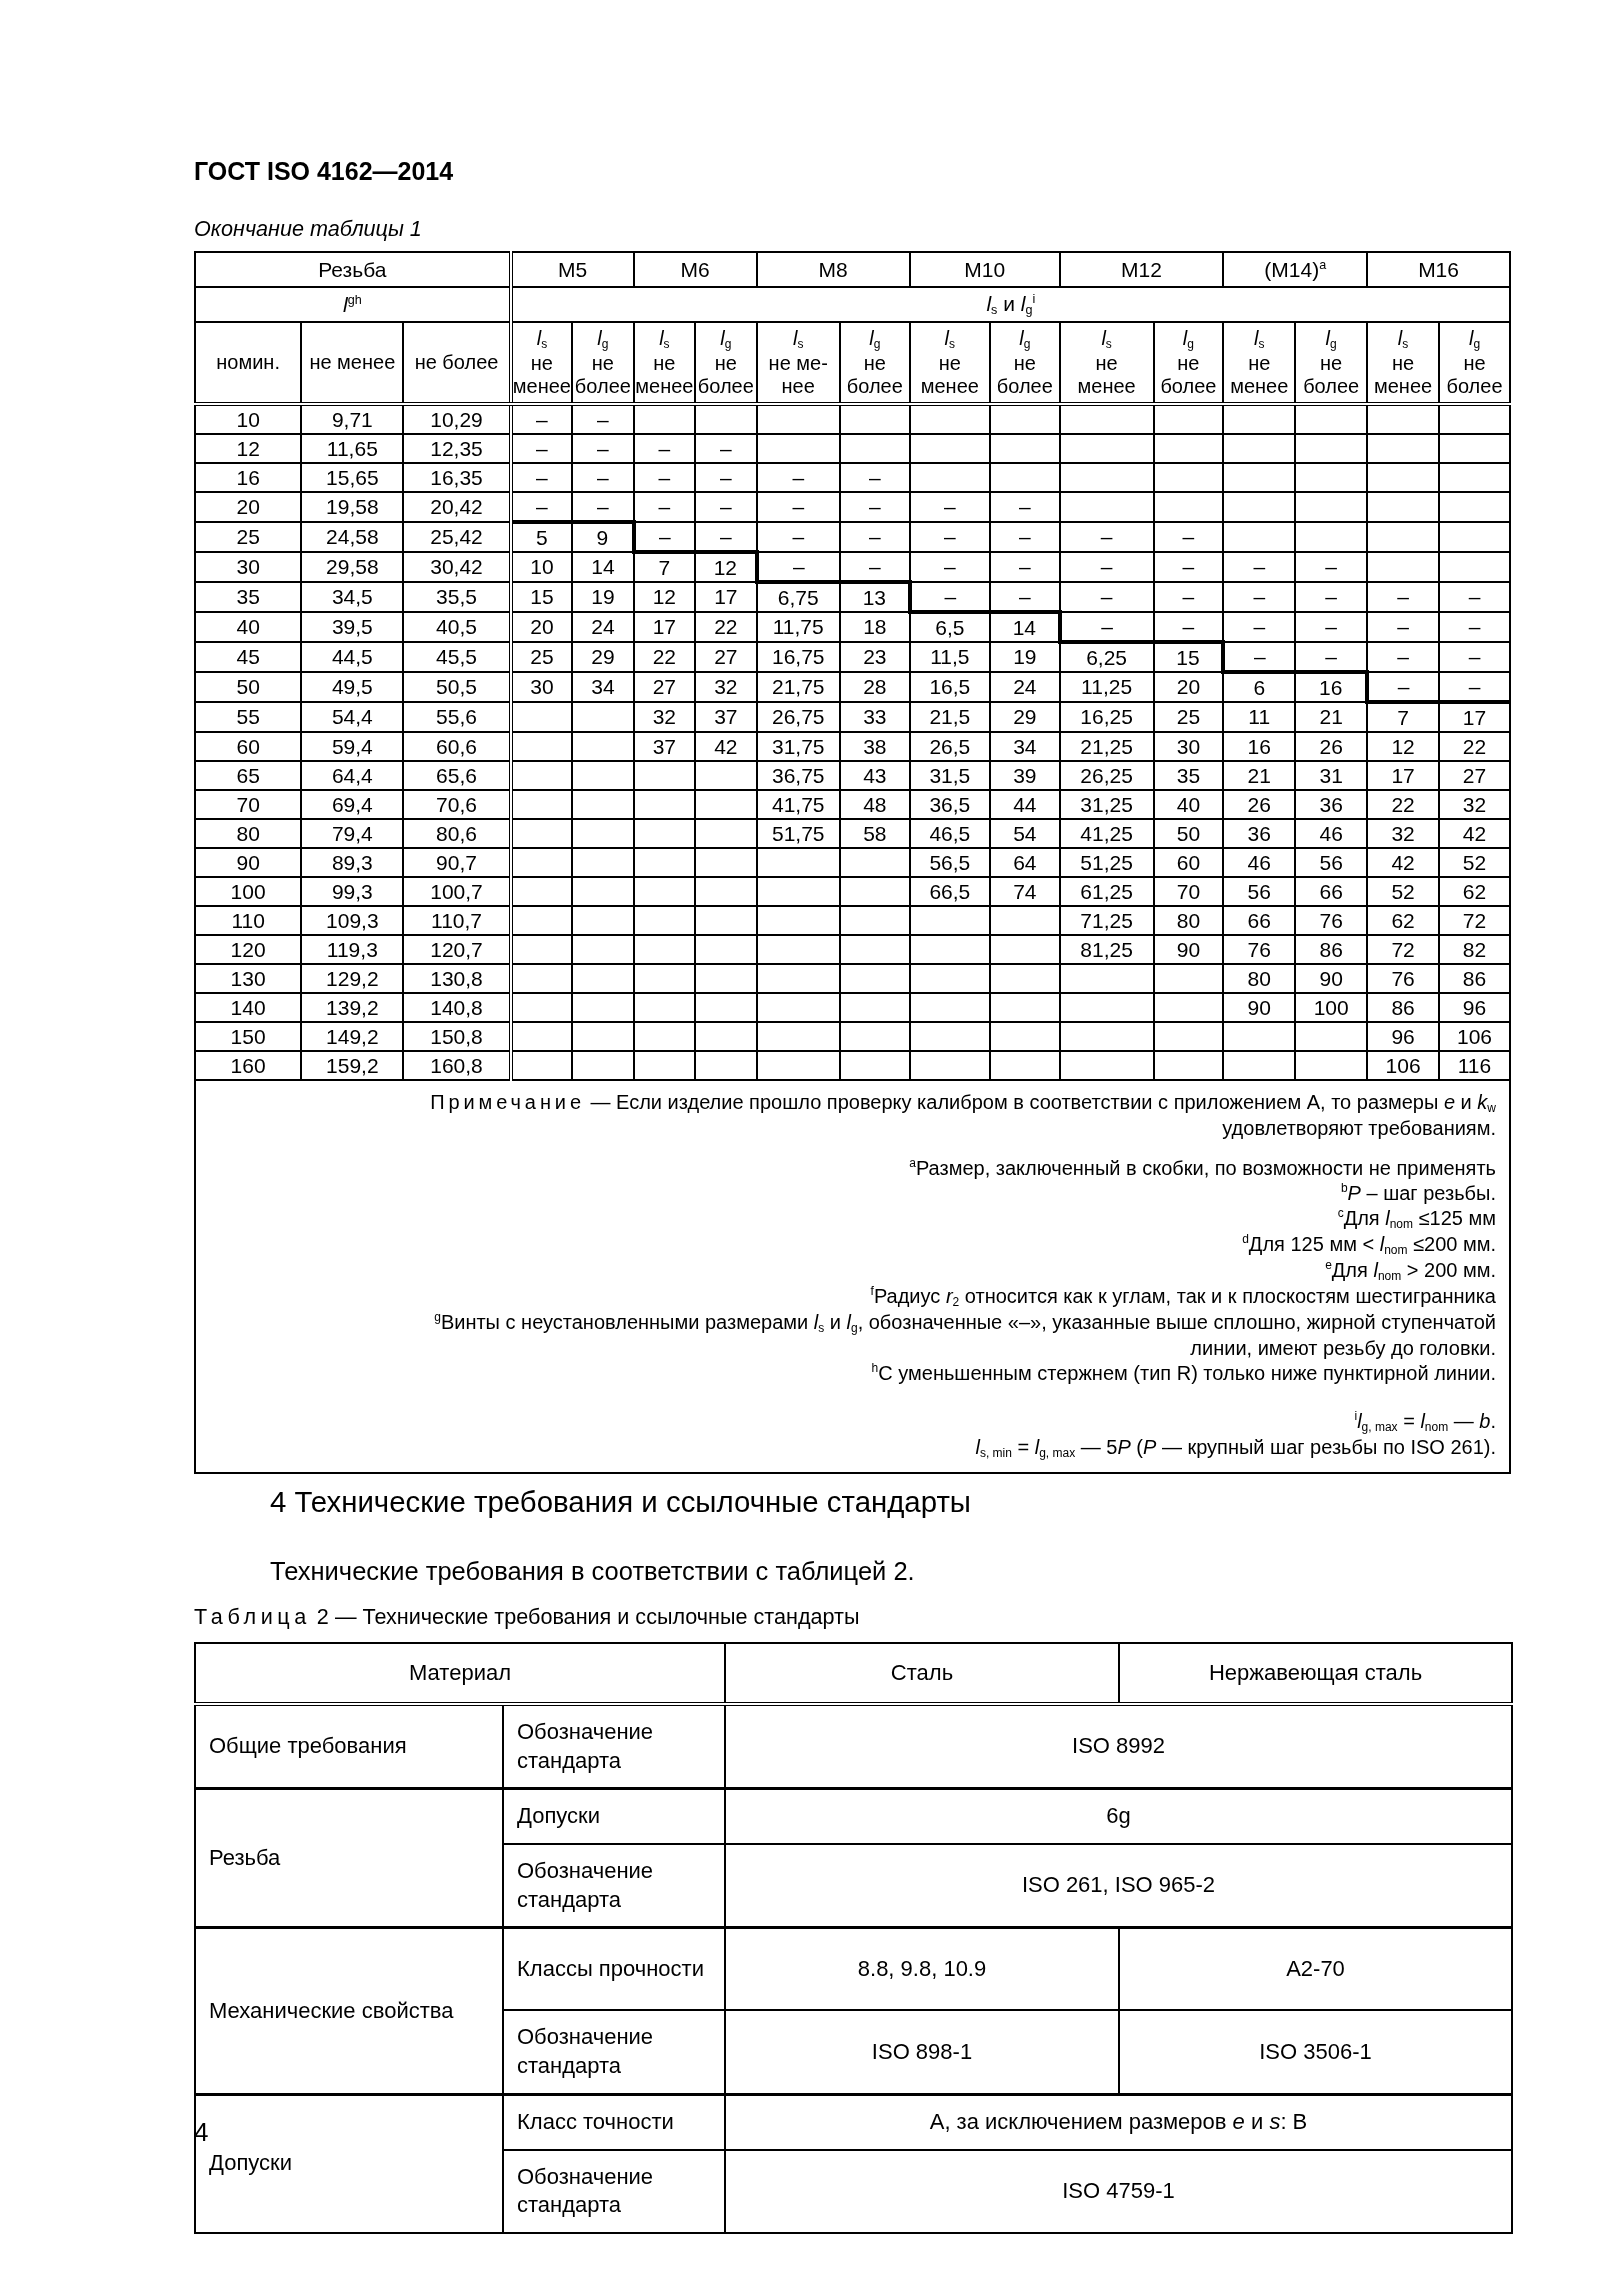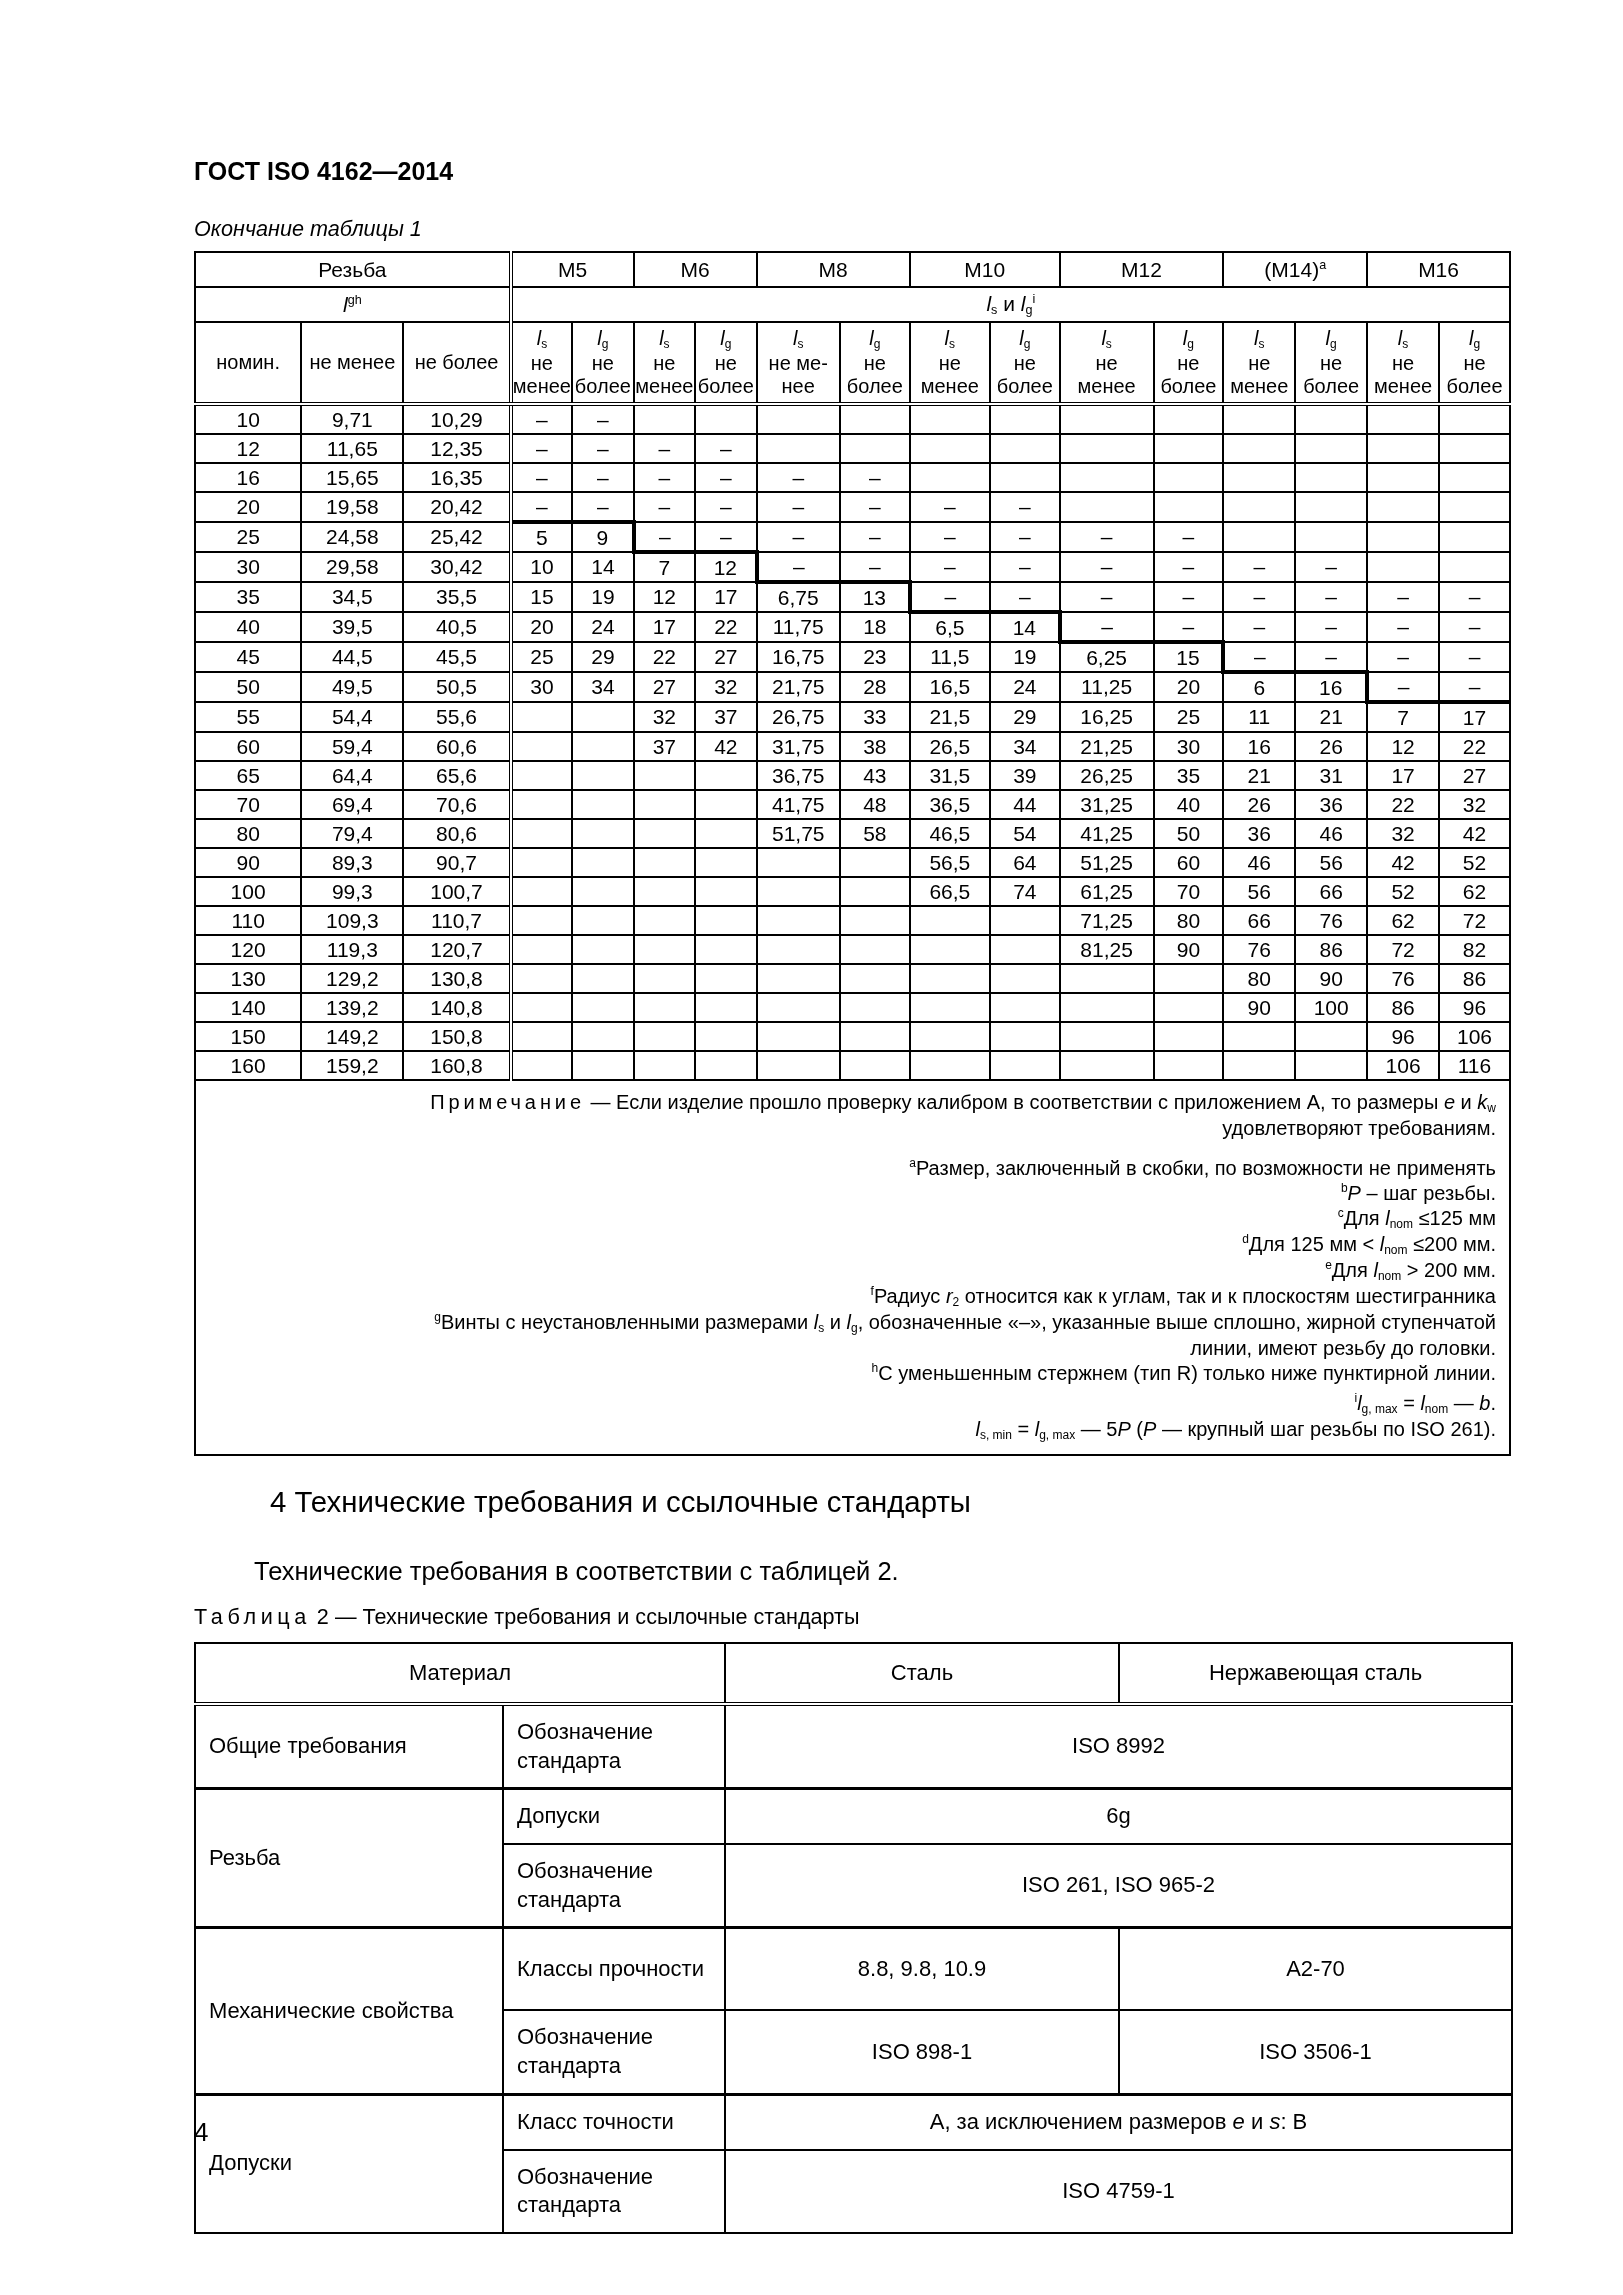--- a/index.html
+++ b/index.html
@@ -21,24 +21,24 @@
   td.thickTop { border-top: 4.6px solid #000 !important; }
   td.thickRight { border-right: 4.6px solid #000 !important; }
   td.dashBot { border-bottom: 1.3px dashed #000 !important; }
 
   table.t1 td.notes { text-align: right; vertical-align: top; padding: 9.2px 13px 11.8px 13px; font-size: 20px; line-height: 1.25; }
   .note-main { text-indent: 92px; margin: 0 0 14.4px 0; }
   .note-spaced { letter-spacing: 3.9px; }
   .fn { margin-left: 92px; }
   .fn .mark { display: inline-block; width: 15.7px; font-size: 0.6em; vertical-align: 0.6em; }
   .fn-cont { margin-left: 111px; }
-  .fn-gap { margin-top: 5px; }
+  .fn-gap { margin-top: 23px; }
 
   .section-title { position: absolute; left: 270px; top: 1485px; font-size: 29.4px; font-weight: normal; }
-  .section-text { position: absolute; left: 254px; top: 1557px; font-size: 25.5px; }
+  .section-text { position: absolute; left: 270px; top: 1557px; font-size: 25.5px; }
   .table2-caption { position: absolute; left: 194px; top: 1604px; font-size: 21.6px; }
   .spaced { letter-spacing: 4.6px; }
 
   table.t2 { position: absolute; left: 194px; top: 1642px; width: 1317px; border-collapse: collapse; table-layout: fixed; font-size: 22px; }
   table.t2 td { border: 2px solid #000; vertical-align: middle; padding: 12px 13px; line-height: 1.3; }
   table.t2 td.c { text-align: center; }
   table.t2 tr.h td { height: 34px; text-align: center; border-bottom: 4.6px double #000; }
   table.t2 tr.grp td { border-top: 3.3px solid #000; }
 
   .page-number { position: absolute; left: 194px; top: 2117px; font-size: 26px; }

